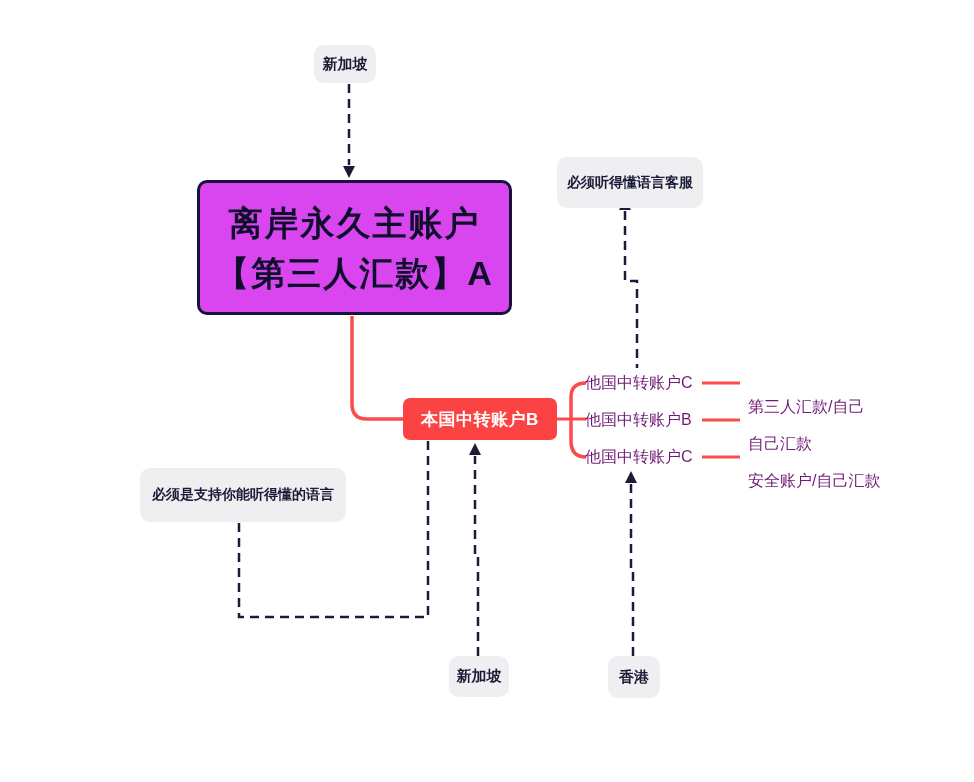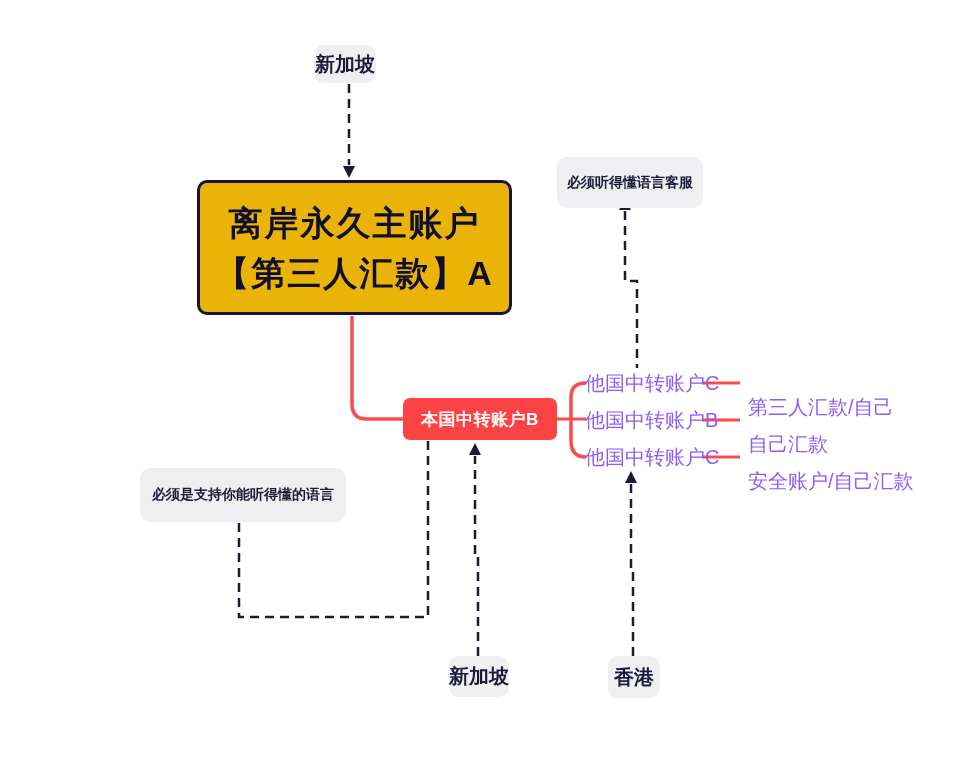--- a/index.html
+++ b/index.html
@@ -7,37 +7,37 @@
     position:relative;width:974px;height:782px;background:#ffffff;overflow:hidden;
     font-family:"Liberation Sans","DejaVu Sans",sans-serif;color:#1b1b38;
   }
   svg.wires{position:absolute;left:0;top:0;width:974px;height:782px;}
   .dash{stroke:#1b1b38;stroke-width:2.5;fill:none;stroke-dasharray:9 6;}
   .redline{stroke:#fb4b4b;fill:none;}
   .arrow{fill:#1b1b38;stroke:none;}
   .node{position:absolute;display:flex;align-items:center;justify-content:center;
         box-sizing:border-box;text-align:center;white-space:nowrap;}
   .note{background:#efeff2;border-radius:10px;font-size:14px;font-weight:700;color:#1b1b38;}
-  .loc{background:#efeff2;border-radius:10px;font-size:20px;font-weight:700;color:#1b1b38;}
+  .loc{background:#efeff2;border-radius:10px;font-size:15px;font-weight:700;color:#1b1b38;}
   .main-box{
-    left:197px;top:180px;width:315px;height:135px;background:#eab308;
+    left:197px;top:180px;width:315px;height:135px;background:#d946ef;
     border:3px solid #14143a;border-radius:10px;flex-direction:column;
     font-size:34px;font-weight:700;color:#0f0f2d;letter-spacing:2px;line-height:50px;
   }
   .red-box{
     left:403px;top:398px;width:154px;height:42px;background:#fb4343;border-radius:7px;
     color:#ffffff;font-size:17px;font-weight:700;letter-spacing:.5px;
   }
   .n-sg-top{left:314px;top:45px;width:62px;height:38px;}
   .n-note-r{left:557px;top:157px;width:146px;height:51px;}
   .n-note-l{left:140px;top:468px;width:206px;height:54px;}
   .n-sg-bot{left:449px;top:656px;width:60px;height:41px;}
   .n-hk{left:608px;top:656px;width:52px;height:42px;}
   .branch-row{position:absolute;left:585px;height:22px;display:flex;align-items:center;
-              font-size:20px;color:#8b5cf6;white-space:nowrap;}
+              font-size:16px;color:#701a75;white-space:nowrap;}
   .branch-label{display:inline-block;width:163px;}
   .branch-detail{display:inline-block;margin-top:48px;}
   .r0{top:372px}.r1{top:409px}.r2{top:446px}
 </style>
 </head>
 <body>
 
 <div class="canvas">
 
   <svg class="wires" viewBox="0 0 974 782">

